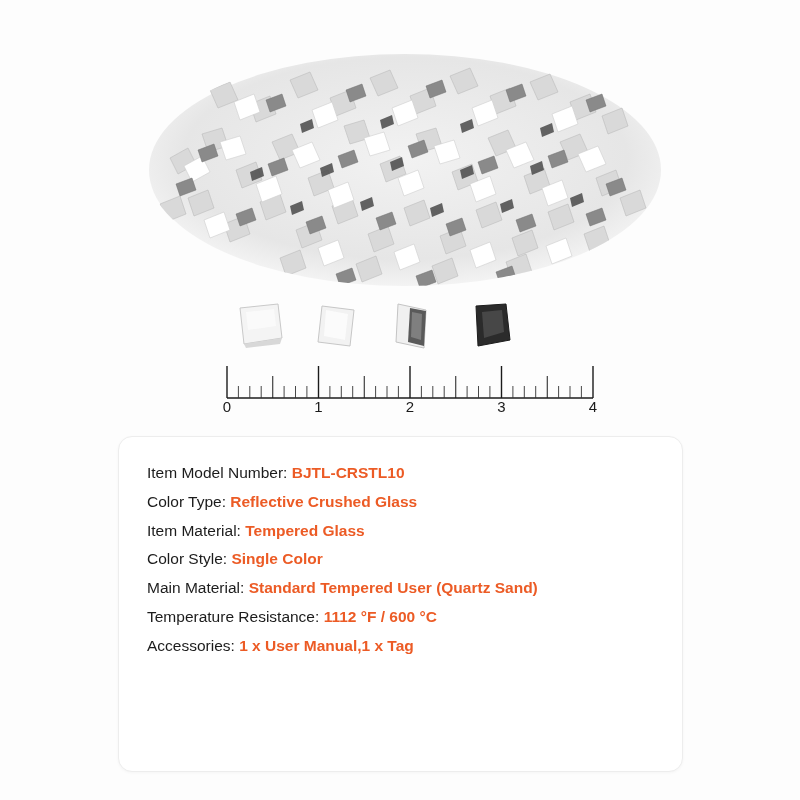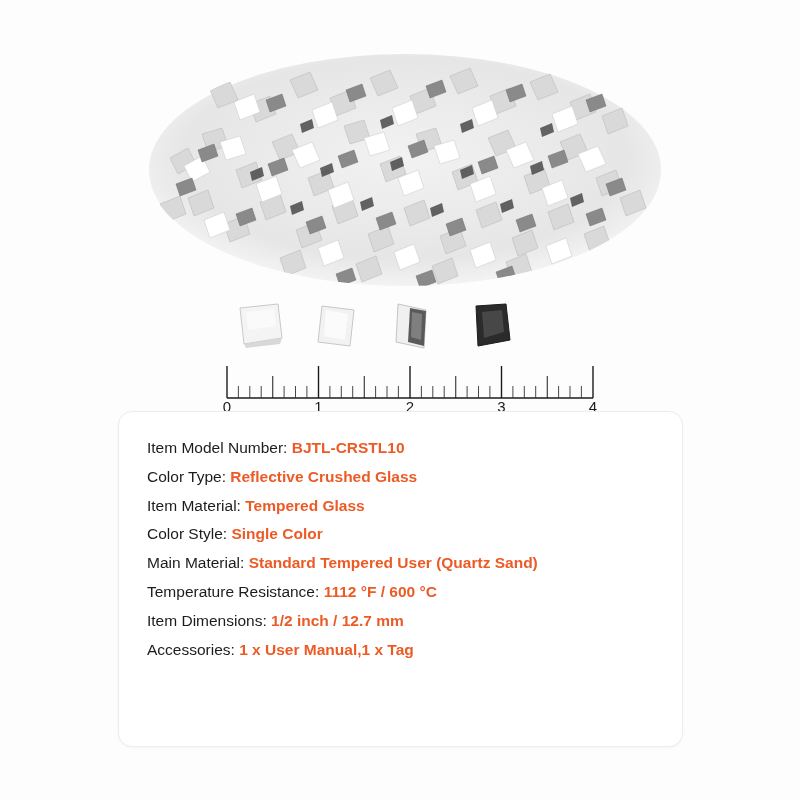--- a/index.html
+++ b/index.html
@@ -71,21 +71,21 @@
   .ruler-labels span.half {
     font-size: 12px;
     color: #2b2b2b;
     margin-top: 46px;
   }
 
   
   .spec-card {
     position: absolute;
     left: 118px;
-    top: 411px;
+    top: 436px;
     width: 565px;
     height: 336px;
     background: #ffffff;
     border: 1px solid #ededed;
     border-radius: 14px;
     box-shadow: 0 1px 3px rgba(0,0,0,0.035);
     box-sizing: border-box;
     padding: 22px 0 0 28px;
   }
   .spec-row {
@@ -336,22 +336,18 @@
     </div>
     <div class="spec-row">
       <span class="spec-label">Main Material:</span>
       <span class="spec-value">Standard Tempered User (Quartz Sand)</span>
     </div>
     <div class="spec-row">
       <span class="spec-label">Temperature Resistance:</span>
       <span class="spec-value">1112 °F / 600 °C</span>
     </div>
     <div class="spec-row">
-      <span class="spec-label">Item Dimensions:</span>
-      <span class="spec-value">1/2 inch / 12.7 mm</span>
-    </div>
-    <div class="spec-row">
       <span class="spec-label">Accessories:</span>
       <span class="spec-value">1 x User Manual,1 x Tag</span>
     </div>
   </div>
 
 </div>
 
 </body></html>

